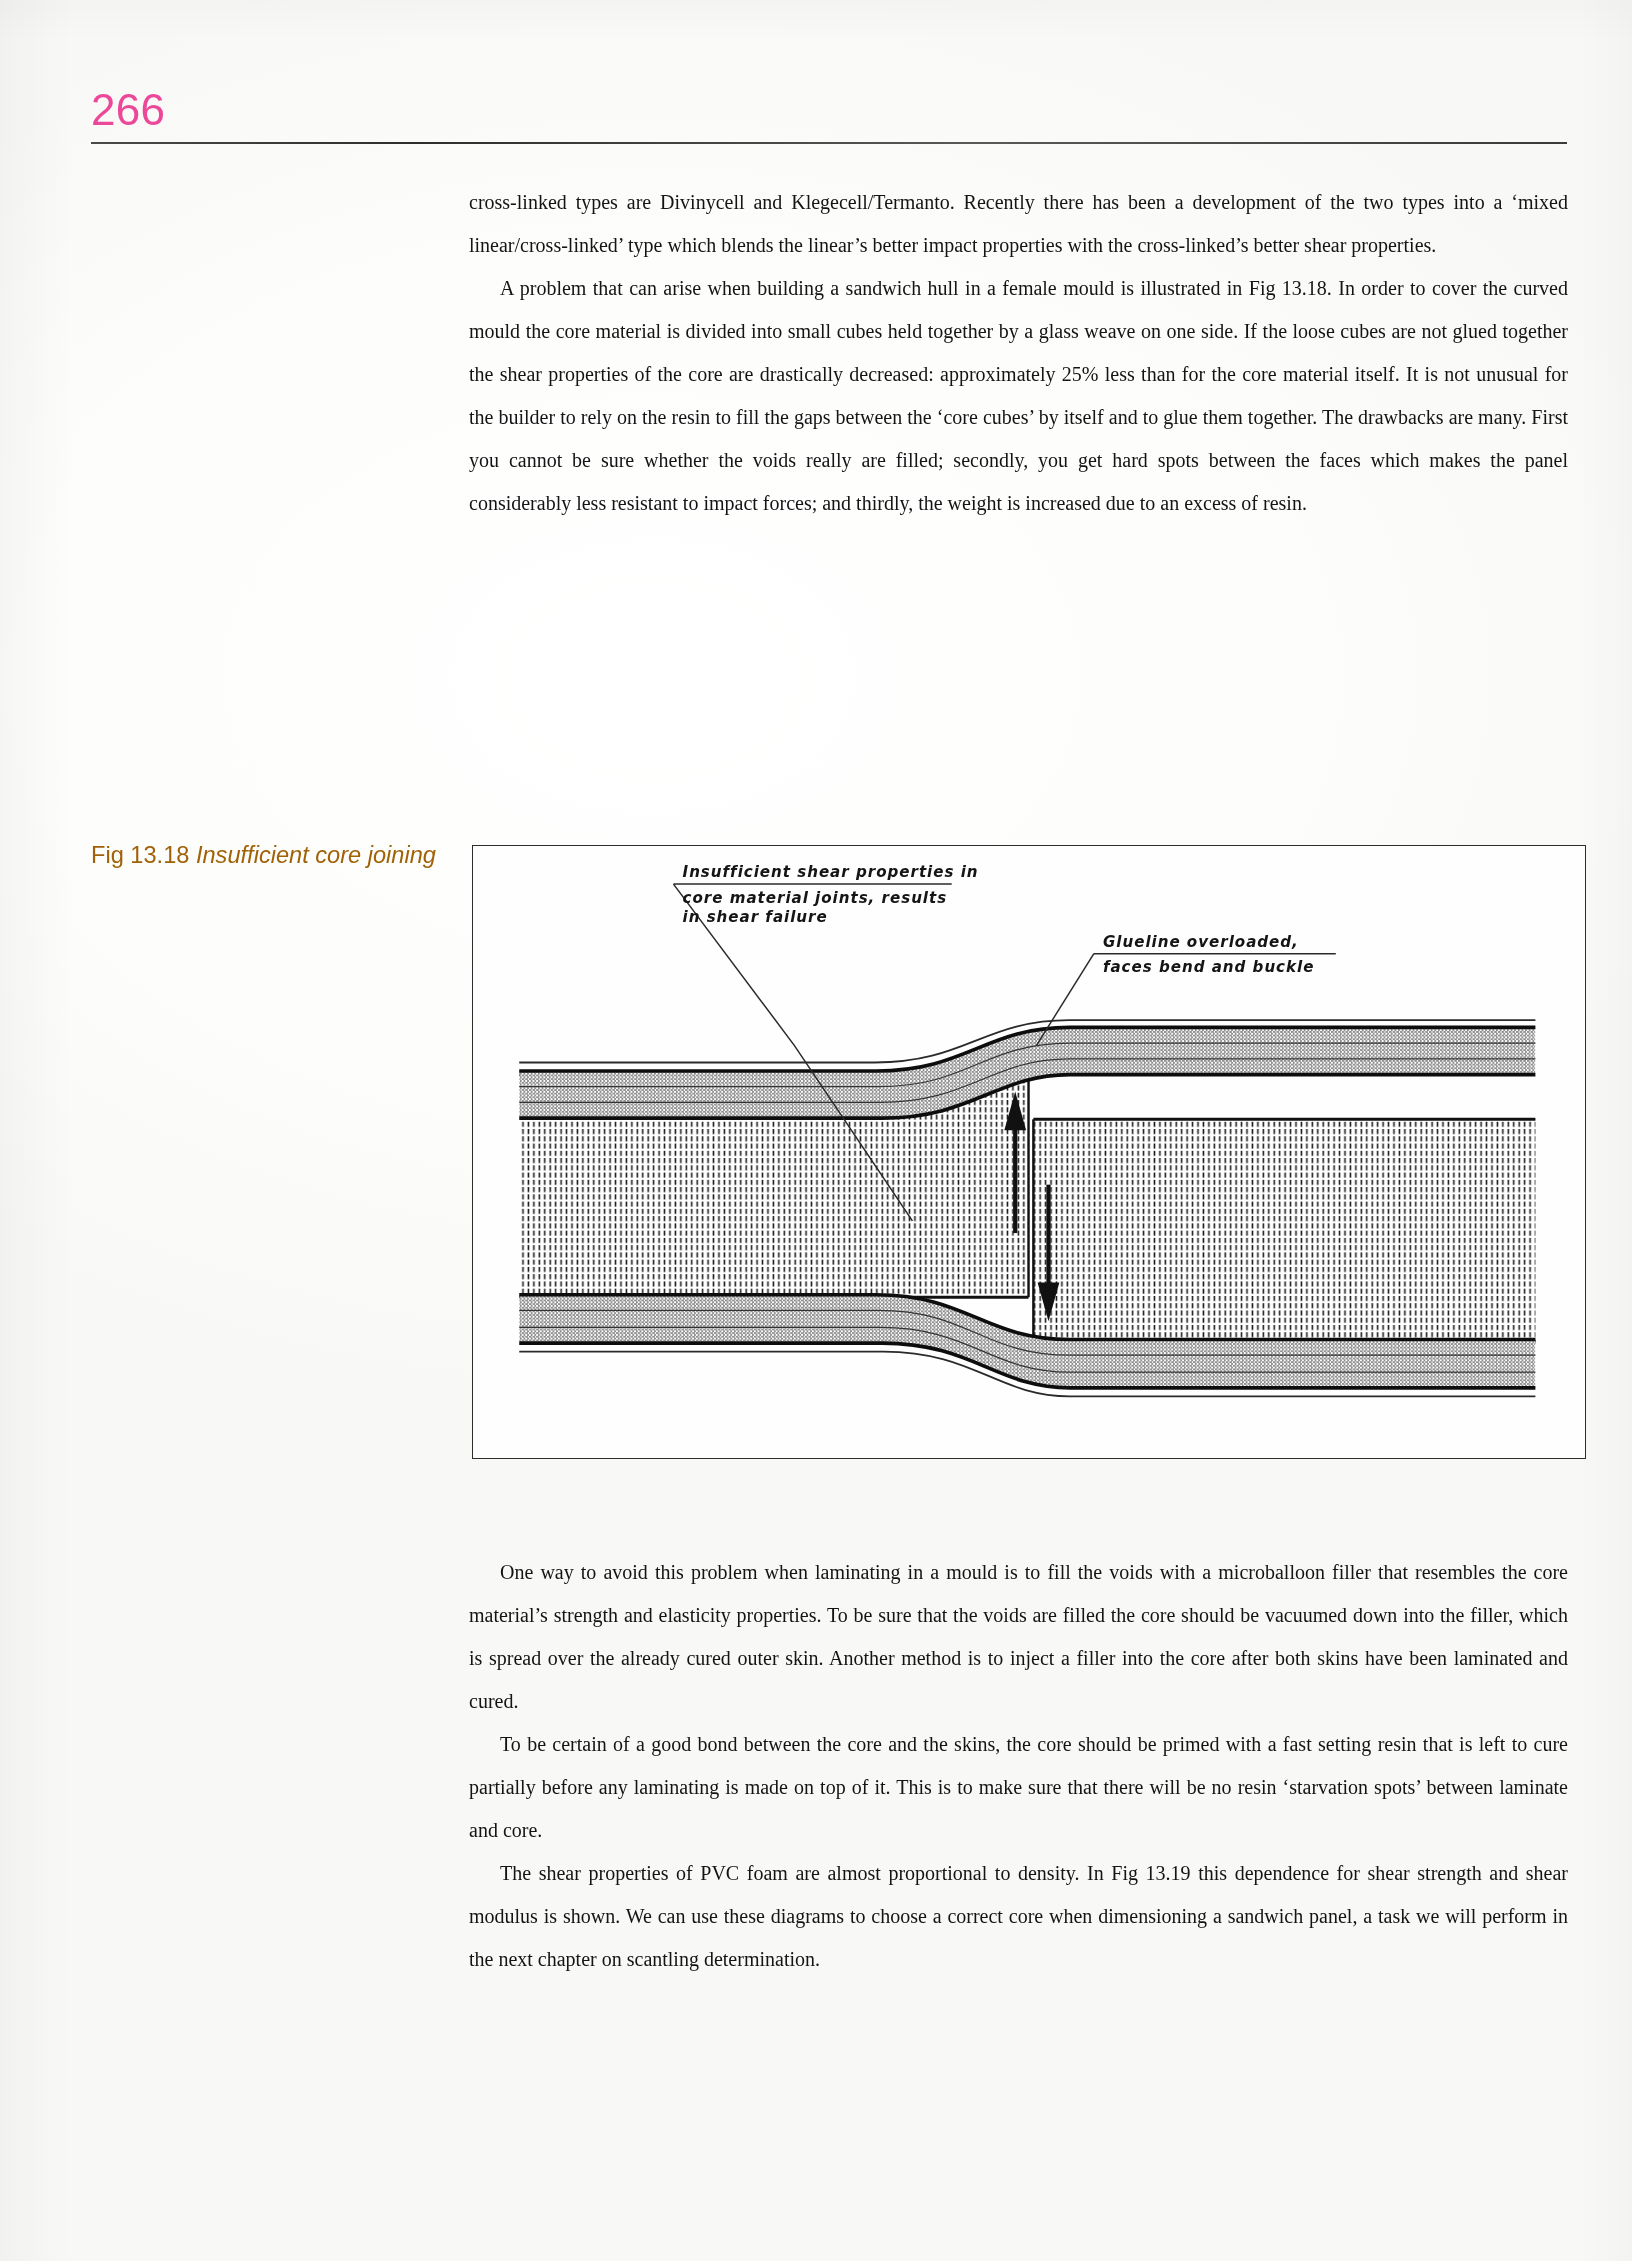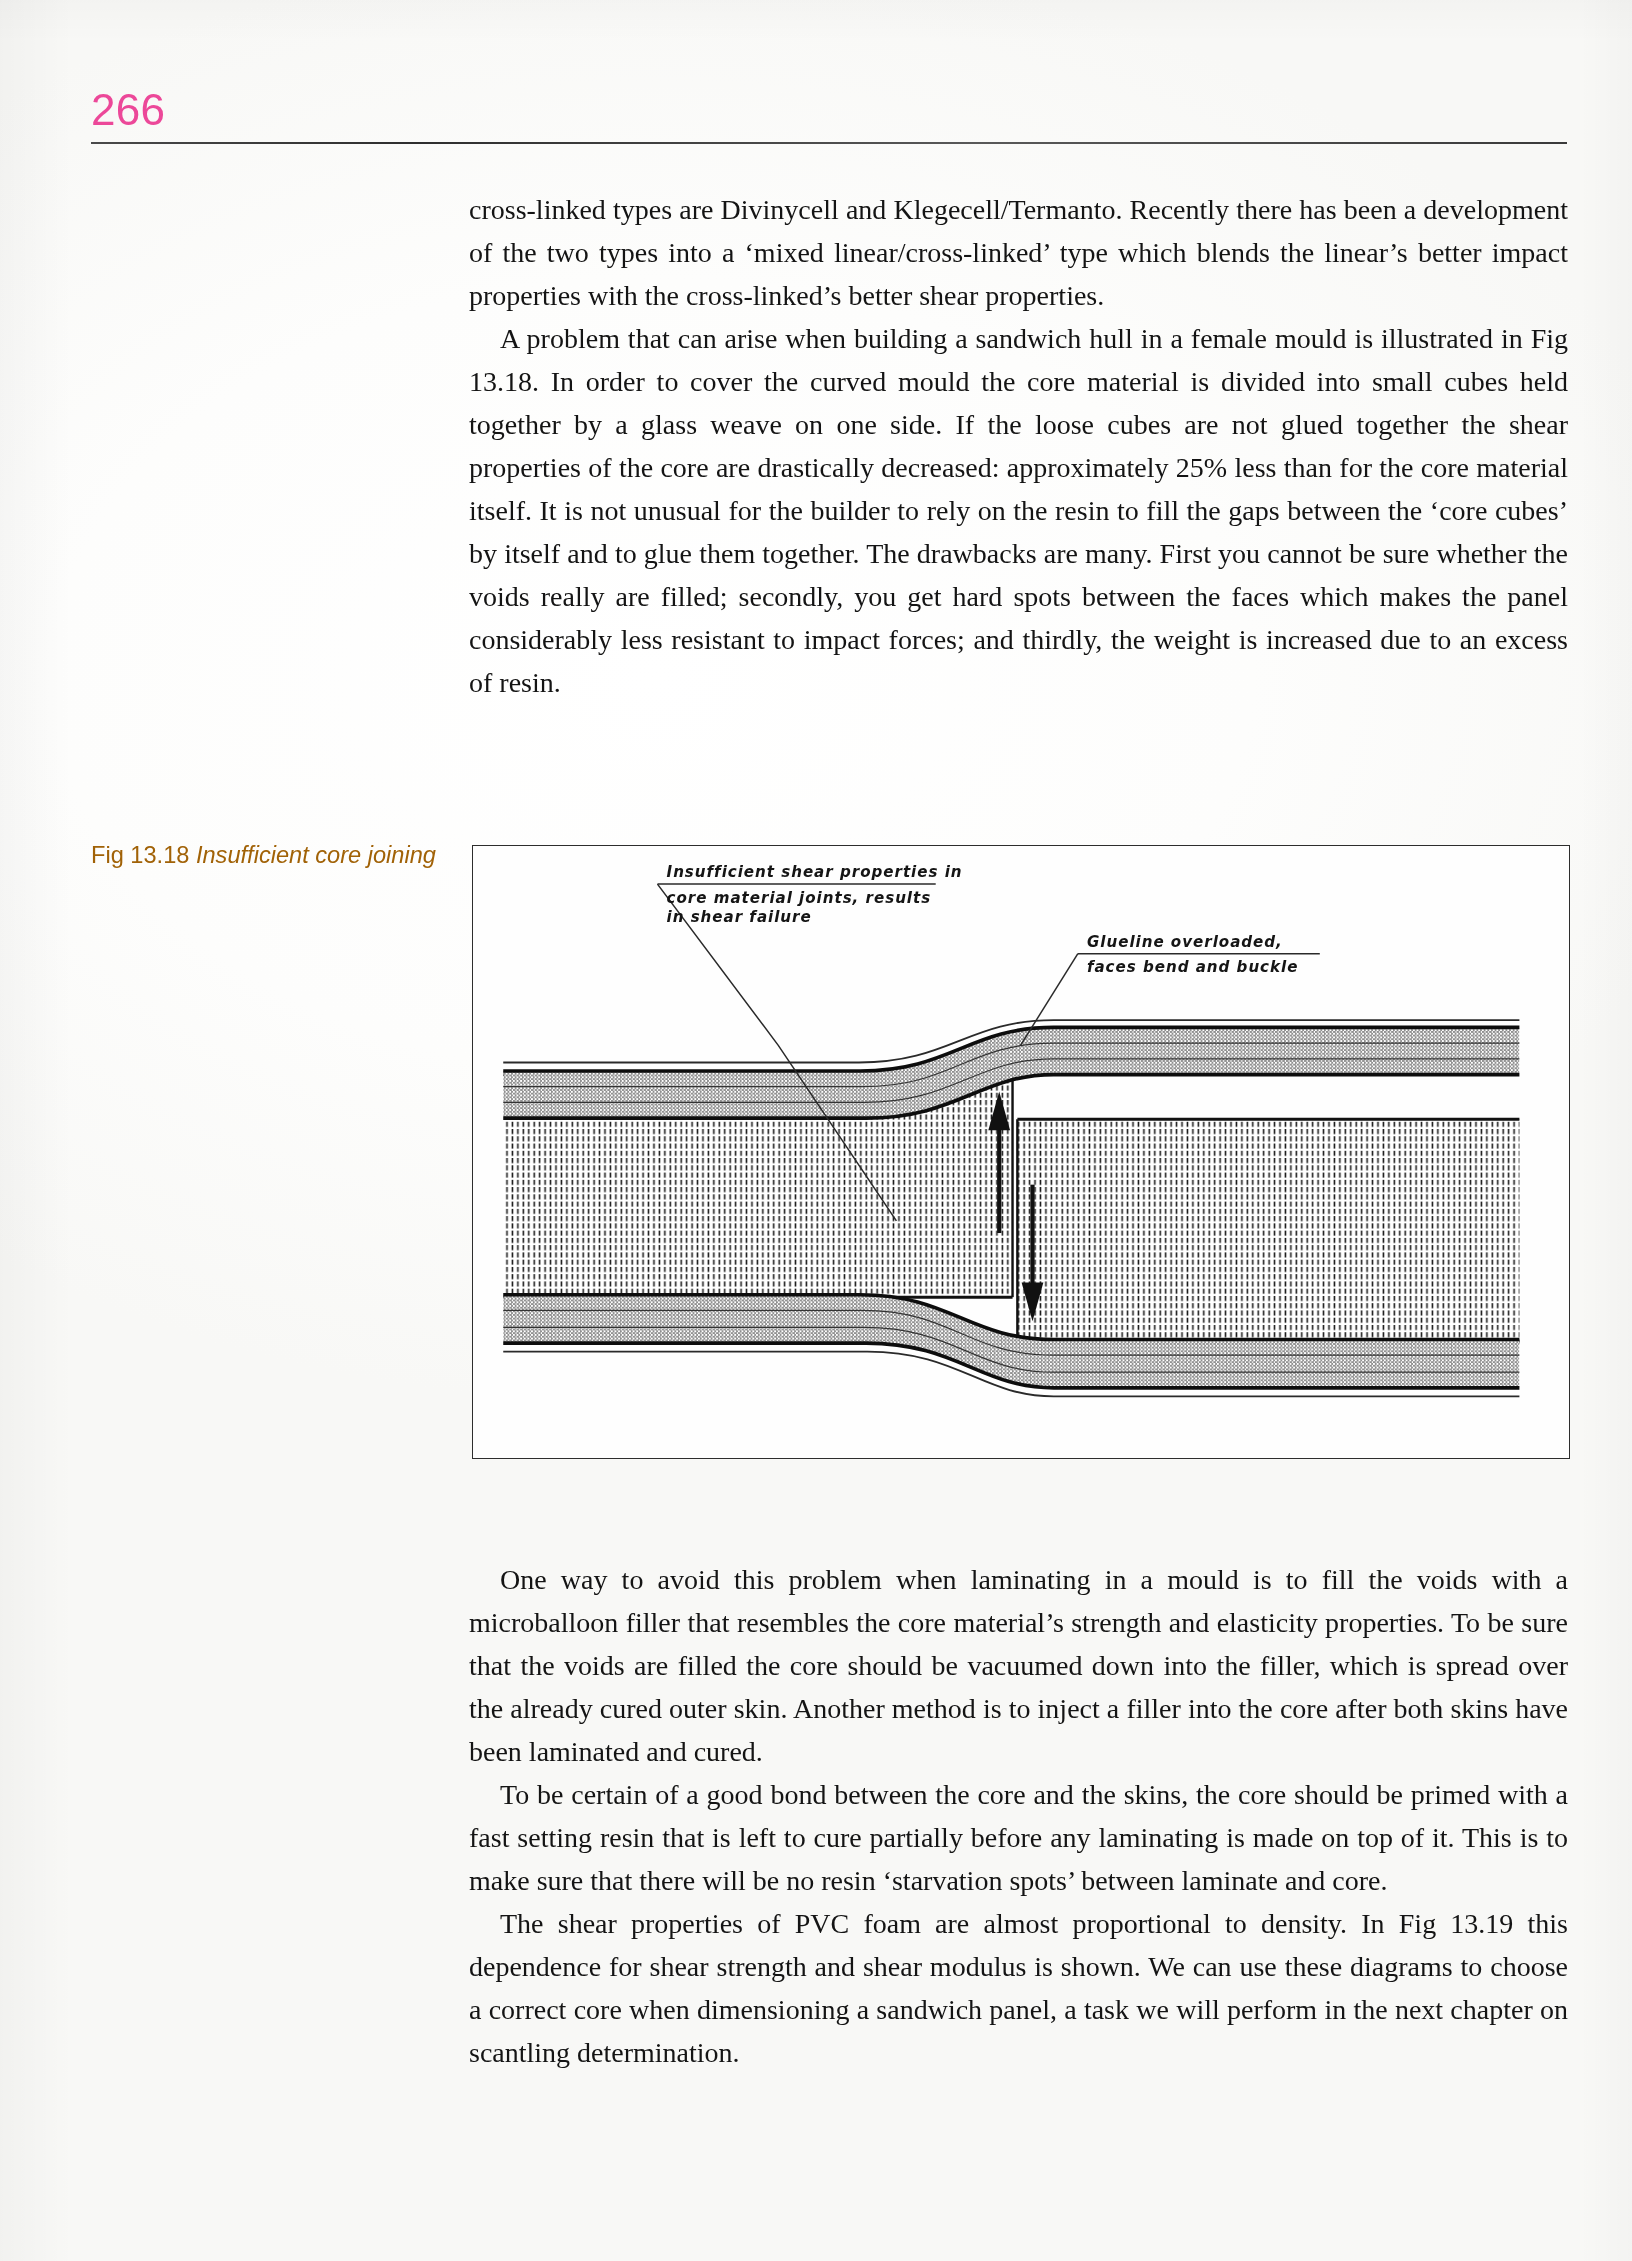--- a/index.html
+++ b/index.html
@@ -70,24 +70,23 @@
     background: linear-gradient(90deg,#4a4a4a 0%, #2e2e2e 22%, #595959 60%, #3a3a3a 100%);
   }
 
   
   .col {
     position: absolute;
     left: 469px;
     width: 1099px;
     text-align: justify;
     text-justify: inter-word;
-    font-size: 28px;
+    font-size: 20px;
     line-height: 43px;
     color: #141414;
-    margin-top: 7px;
     -webkit-font-smoothing: none;
   }
   .col p { margin: 0; }
   .col p.ind { text-indent: 31px; }
 
   #block-top  { top: 181px; }
   #block-mid  { top: 1551px; }
 
   
   .figcaption {
@@ -106,20 +105,21 @@
   
   .figure {
     position: absolute;
     left: 472px;
     top: 845px;
     width: 1096px;
     height: 612px;
     border: 1.8px solid #2d2d2d;
     background: #fefefe;
     overflow: hidden;
+    padding-left: 16px;
   }
   .figure svg { display: block; width: 100%; height: 100%; }
 
   .anno {
     font-family: "DejaVu Sans", "Liberation Sans", sans-serif;
     font-style: italic;
     font-weight: 700;
     font-size: 25px;
     letter-spacing: 1.6px;
     fill: #151515;

